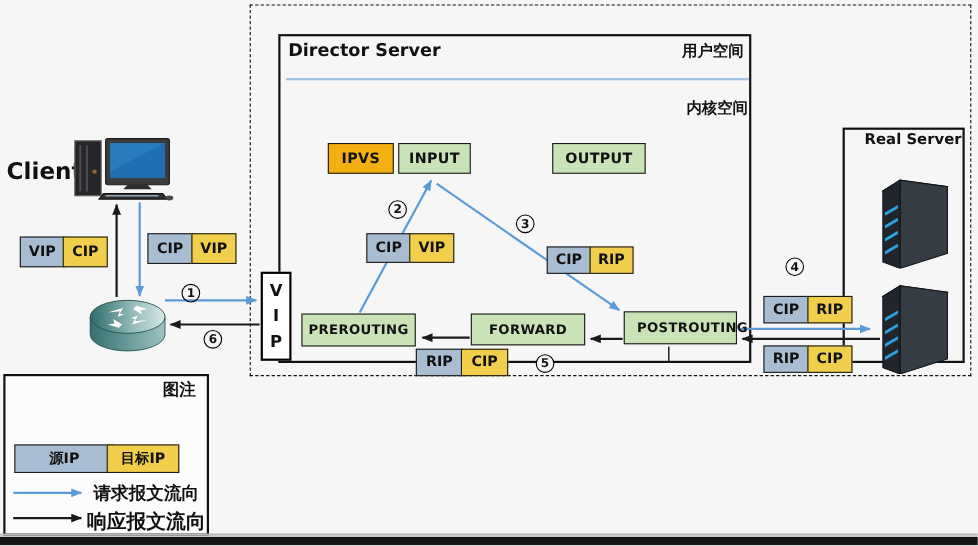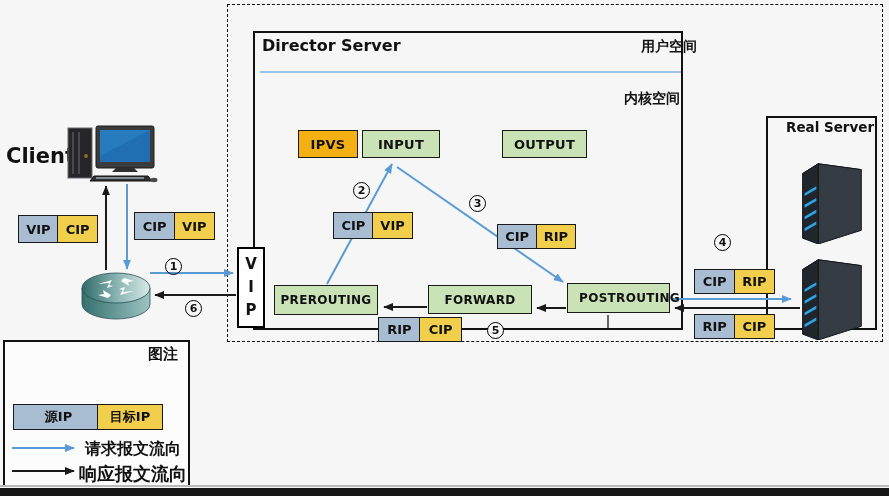--- a/index.html
+++ b/index.html
@@ -42,26 +42,26 @@
 </style>
 </head>
 <body>
 
 <div class="canvas">
 
   <div class="abs dashed-box" style="left:227px;top:4px;width:656px;height:338px;"></div>
 
   <div class="abs solid-box" style="left:253px;top:31px;width:430px;height:299px;"></div>
   <div class="abs title" style="left:262px;top:36px;font-size:16px;">Director Server</div>
-  <div class="abs zh" style="left:617px;top:38px;width:80px;text-align:right;font-size:14px;">用户空间</div>
+  <div class="abs zh" style="left:596px;top:38px;width:80px;text-align:right;font-size:14px;">用户空间</div>
   <div class="abs blue-sep" style="left:260px;top:71px;width:421px;height:2px;"></div>
   <div class="abs zh" style="left:602px;top:90px;width:78px;text-align:right;font-size:14px;">内核空间</div>
 
   <div class="abs chain ipvs modbig" style="left:298px;top:130px;width:60px;height:28px;">IPVS</div>
-  <div class="abs chain modbig" style="left:362px;top:130px;width:78px;height:28px;">INPUT</div>
+  <div class="abs chain modbig" style="left:362px;top:130px;width:66px;height:28px;">INPUT</div>
   <div class="abs chain" style="left:274px;top:285px;width:104px;height:30px;">PREROUTING</div>
   <div class="abs chain modbig" style="left:502px;top:130px;width:85px;height:28px;">OUTPUT</div>
   <div class="abs chain" style="left:428px;top:285px;width:104px;height:29px;">FORWARD</div>
   <div class="abs chain" style="left:567px;top:283px;width:103px;height:30px;padding-left:22px;">POSTROUTING</div>
 
   <div class="abs vipbox" style="left:237px;top:247px;width:28px;height:81px;">
     <span>V</span>
     <span>I</span>
     <span>P</span>
   </div>

